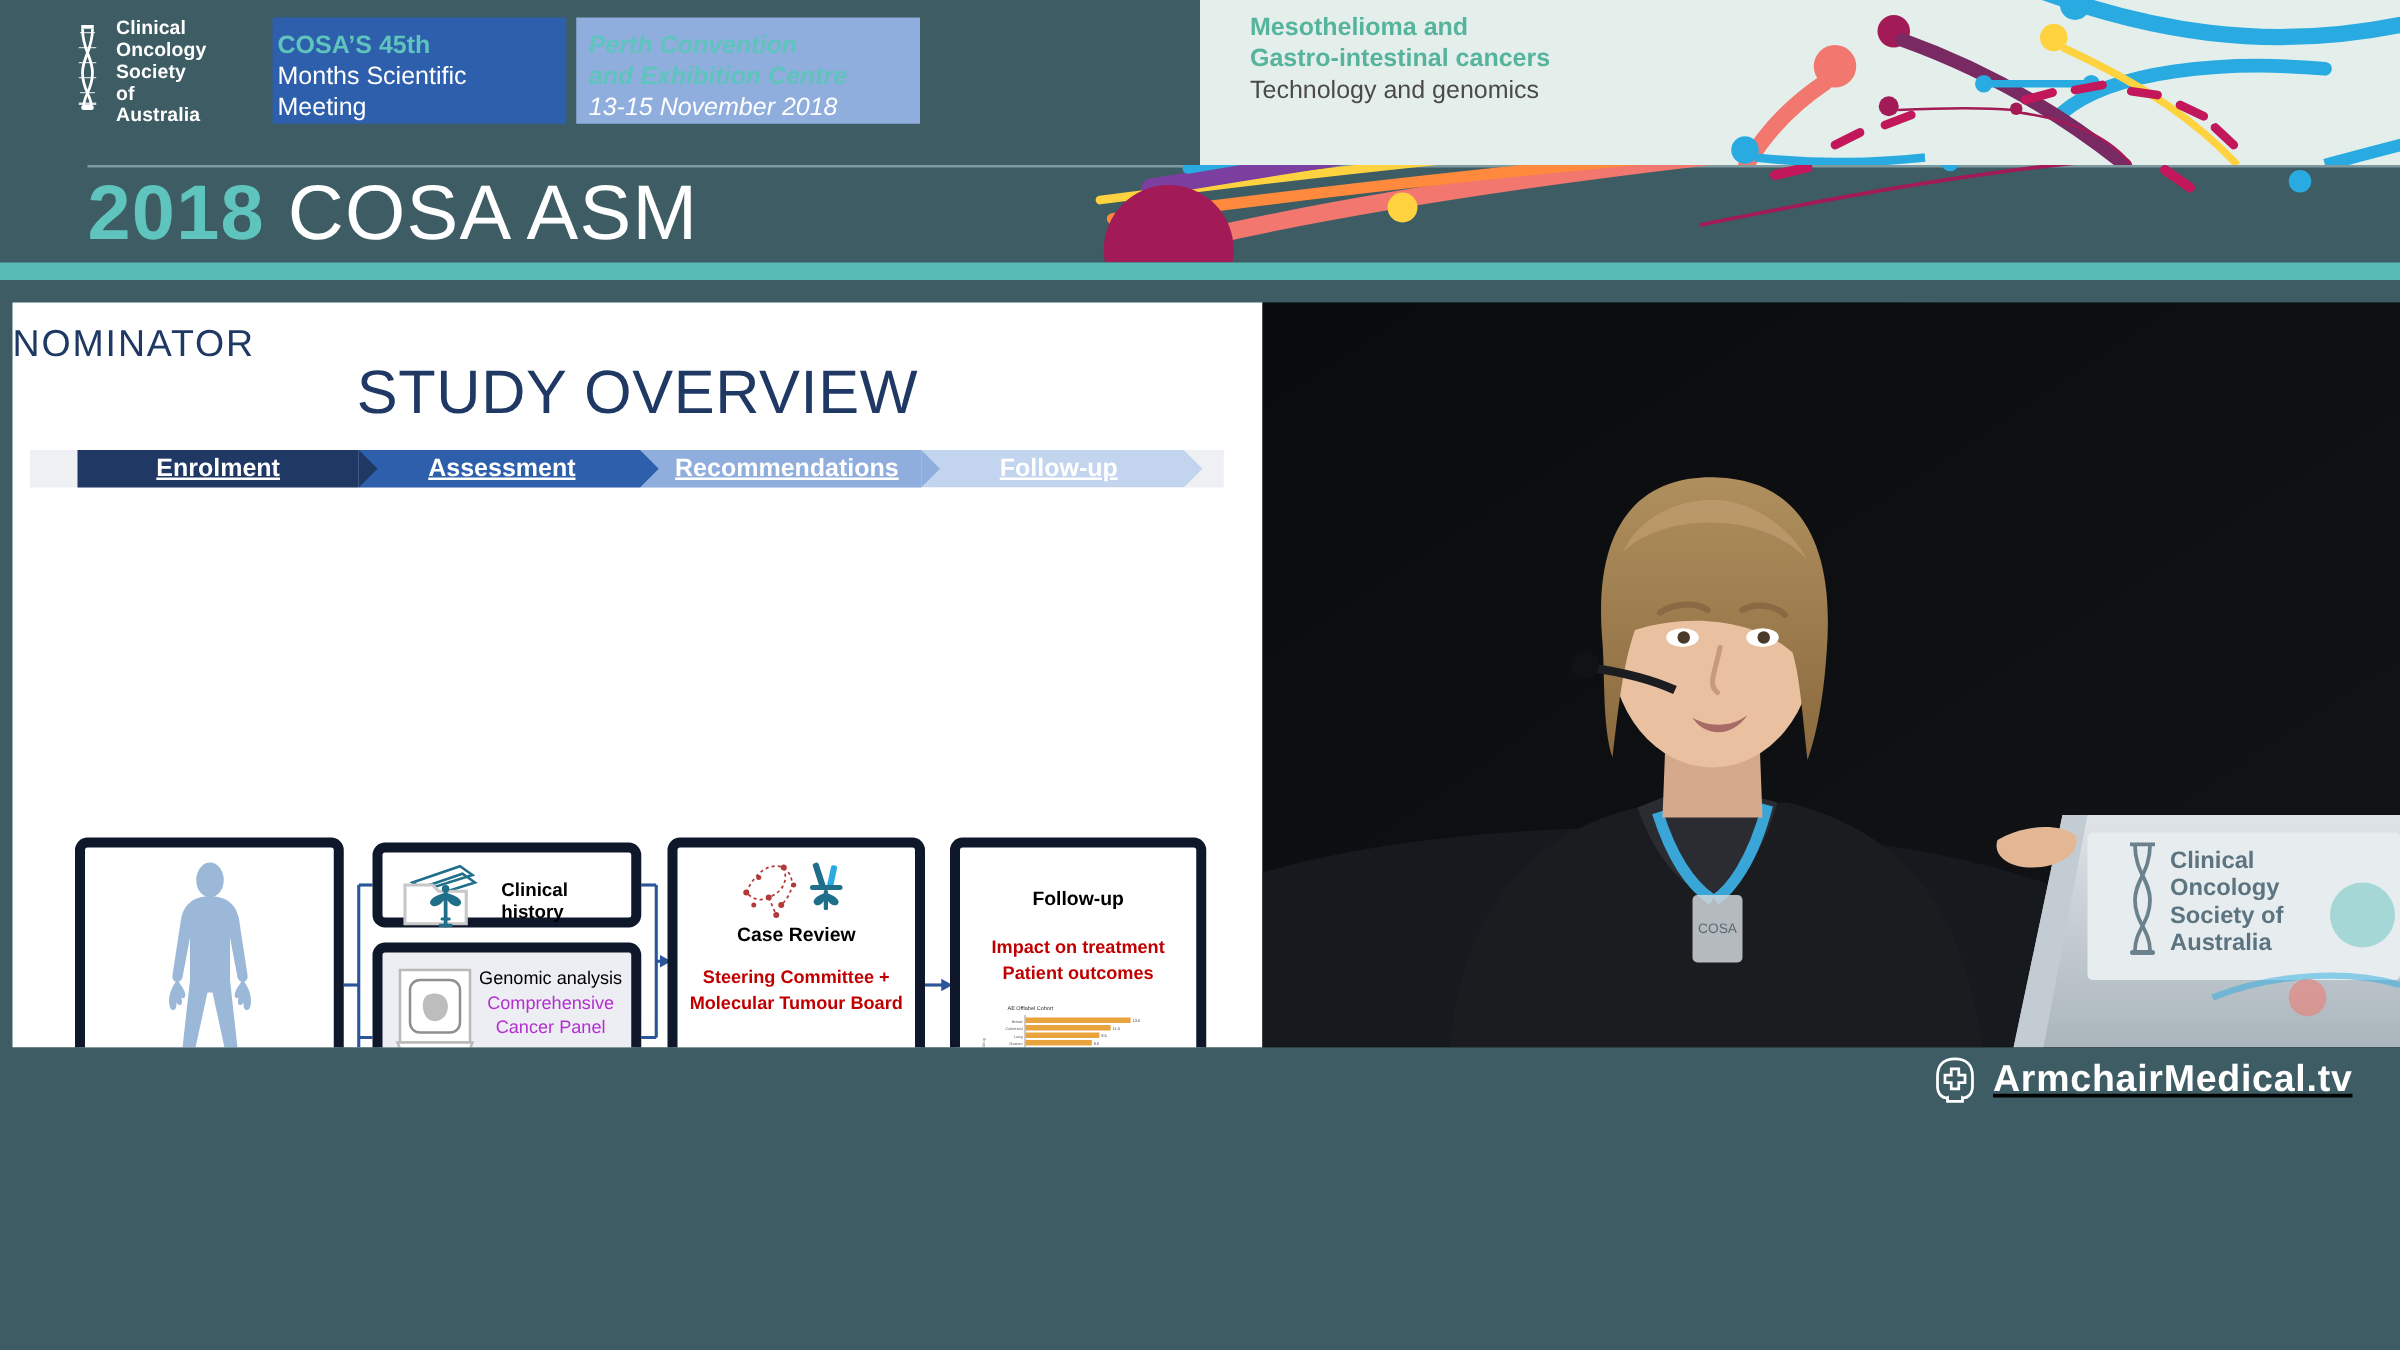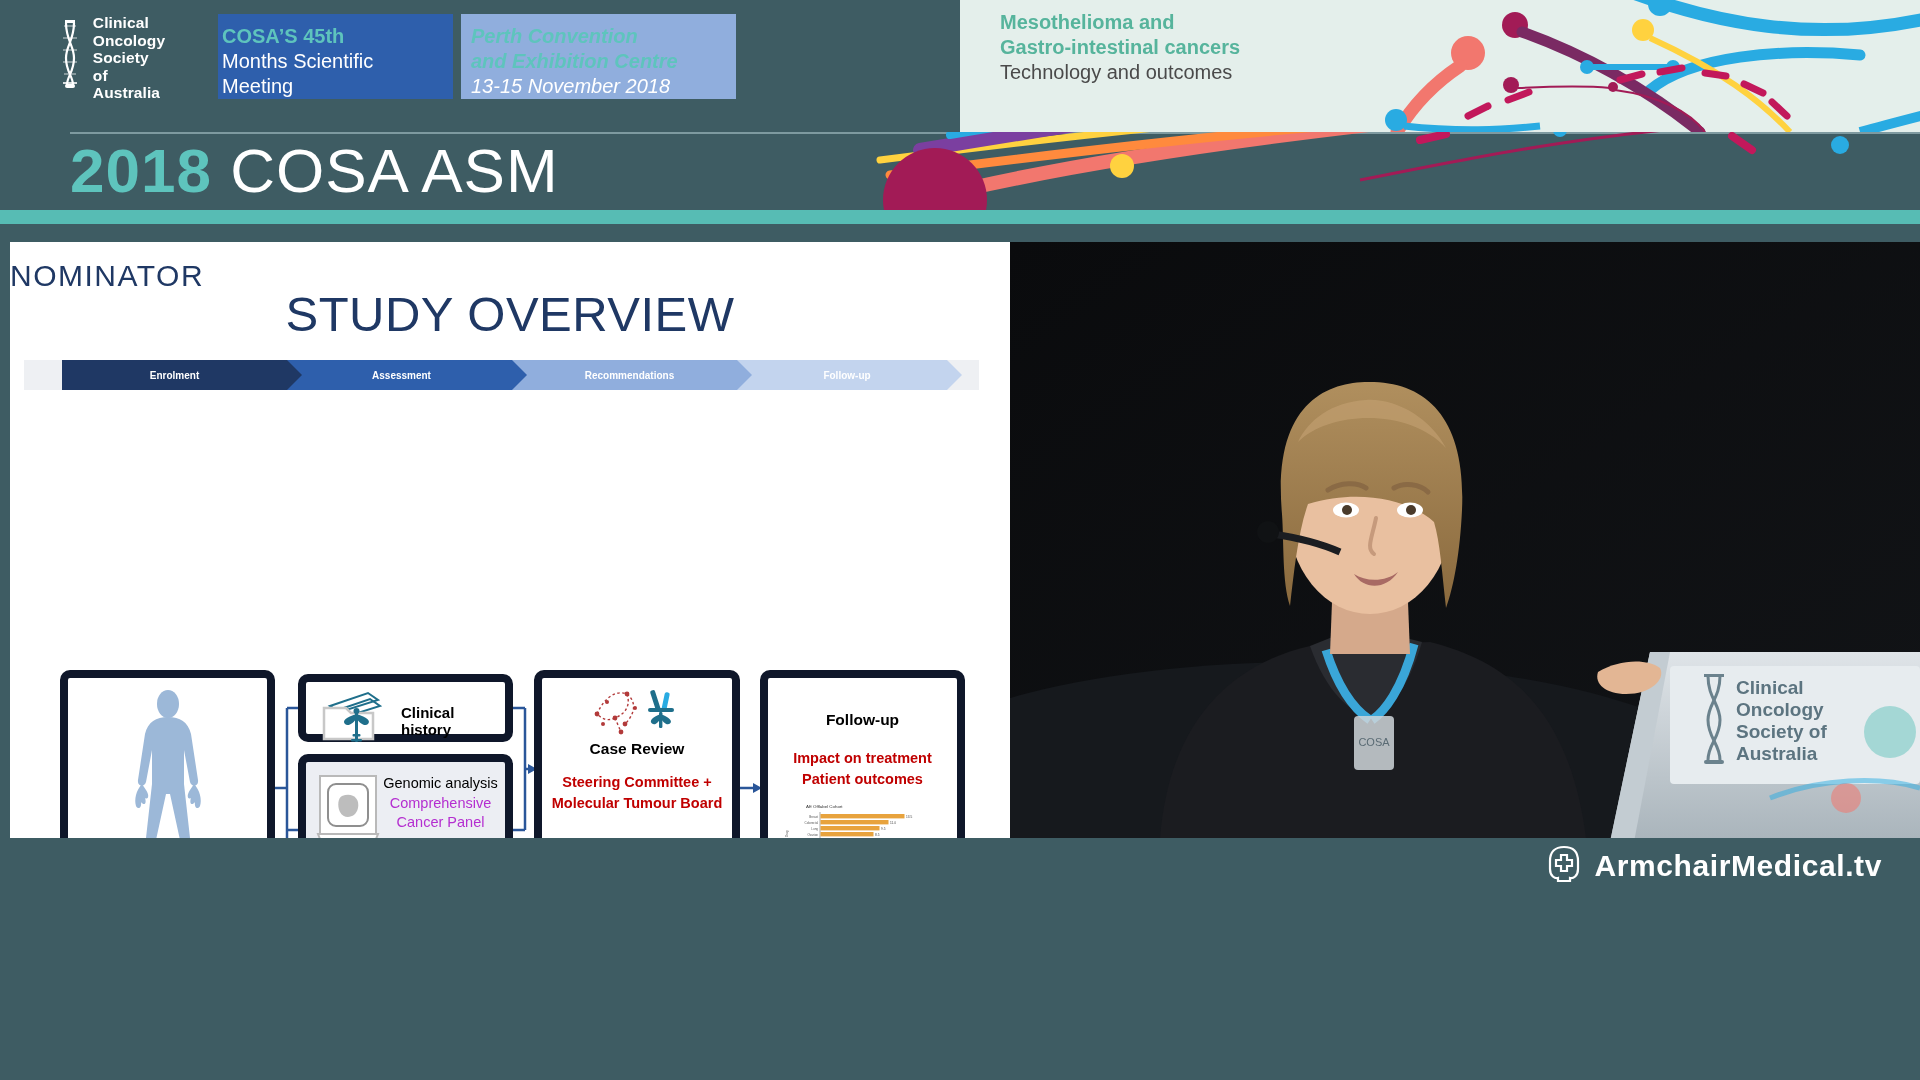--- a/index.html
+++ b/index.html
@@ -40,21 +40,21 @@
   .dark-rule { position:absolute; left:0; top:224px; width:1920px; height:18px; background:#3e5c63; }
 
   
   .slide { position:absolute; left:10px; top:242px; width:1000px; height:596px; background:#fff; overflow:hidden; }
   .slide-sub { position:absolute; width:100%; top:17px; text-align:left; color:#1f3864; font-size:30px; letter-spacing:1.5px; font-weight:300; }
   .slide-title { position:absolute; width:100%; top:44px; text-align:center; color:#1f3864; font-size:49px; letter-spacing:.5px; font-weight:300; }
 
   
   .flowbar { position:absolute; left:14px; top:118px; width:955px; height:30px; background:#eef0f3; display:flex; }
   .chev { position:relative; height:30px; display:flex; align-items:center; justify-content:center;
-          color:#fff; font-size:10px; font-weight:600; }
+          color:#fff; font-size:20px; font-weight:600;text-decoration:underline; }
   .chev span { position:relative; z-index:3; }
   .chev::after { content:""; position:absolute; right:-15px; top:0; width:0; height:0; z-index:2;
                  border-top:15px solid transparent; border-bottom:15px solid transparent; border-left:15px solid var(--c); }
   .c1 { --c:#1f3864; background:#1f3864; width:225px; margin-left:38px; }
   .c2 { --c:#2e5fac; background:#2e5fac; width:225px; padding-left:4px; }
   .c3 { --c:#90aedd; background:#90aedd; width:225px; padding-left:10px; }
   .c4 { --c:#c3d4ee; background:#c3d4ee; width:225px; padding-left:10px; }
   .c4::after { display:none; }
   .c4 { clip-path: polygon(0 0, calc(100% - 15px) 0, 100% 50%, calc(100% - 15px) 100%, 0 100%); padding-right:15px;}
 
@@ -83,21 +83,21 @@
   .box-fu { left:750px; top:428px; width:205px; height:236px; }
   .fu-title { position:absolute; left:0; right:0; top:33px; text-align:center; font-size:15.5px; font-weight:bold; color:#000; }
   .fu-body { position:absolute; left:4px; right:4px; top:70px; text-align:center; font-size:14.5px; font-weight:bold; line-height:20.5px; color:#c00000; }
   .fu-chart { position:absolute; left:12px; top:122px; width:182px; height:104px; }
 
   .connectors { position:absolute; left:0; top:0; width:1000px; height:596px; pointer-events:none; }
 
   
   .video { position:absolute; left:1010px; top:242px; width:910px; height:596px; background:#050608; overflow:hidden; }
   .footer { position:absolute; left:0; top:838px; width:1920px; height:242px; background:#3e5c63; }
-  .brand { position:absolute; right:38px; top:845px; display:flex; align-items:flex-end; gap:13px; }
+  .brand { position:absolute; right:38px; top:845px; display:flex; align-items:center; gap:13px;text-decoration:underline; }
   .brand-txt { color:#fff; font-size:30px; font-weight:bold; letter-spacing:.6px; }
 
   .vid-side { position:absolute; left:0; top:0; width:910px; height:596px; }
 </style>
 </head>
 <body>
 
 <div class="stage">
 
   <div class="header">
@@ -163,21 +163,21 @@
           <path d="M812 102 l 15 14"></path>
           <path d="M508 116 l 20 -10"></path>
             <path d="M548 100 l 21 -8"></path>
         </g>
         <circle cx="436" cy="120" r="11" fill="#29abe2"></circle>
         <path d="M444 126 C 500 132, 540 130, 580 126" stroke="#29abe2" stroke-width="7" fill="none"></path>
       </svg>
       <div class="txt" style="left:40px;">
         <div class="t-accent">Mesothelioma and</div>
         <div class="t-accent">Gastro-intestinal cancers</div>
-        <div class="t-sub">Technology and outcomes</div>
+        <div class="t-sub">Technology and genomics</div>
       </div>
     </div>
   </div>
 
   <div class="banner">
     <div class="banner-rule"></div>
     <svg class="banner-art" viewBox="0 0 1060 210">
       <path d="M60 200 C 260 150, 520 120, 900 85" stroke="#f2776e" stroke-width="14" fill="none" stroke-linecap="round"></path>
       <path d="M30 175 C 300 140, 560 110, 1000 95" stroke="#ff8a3d" stroke-width="9" fill="none" stroke-linecap="round"></path>
       <path d="M20 160 C 330 120, 600 95, 1040 82" stroke="#ffd23f" stroke-width="7" fill="none" stroke-linecap="round"></path>

